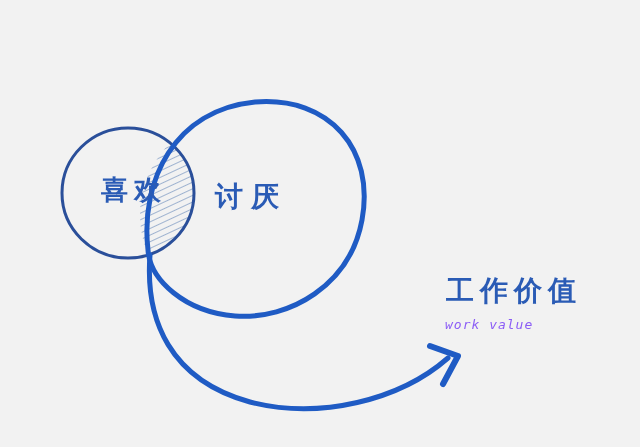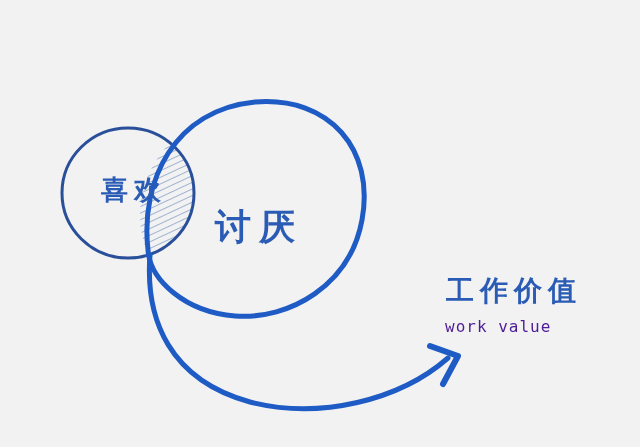--- a/index.html
+++ b/index.html
@@ -5,26 +5,26 @@
     html, body { margin: 0; padding: 0; }
     body {
       width: 640px; height: 447px; overflow: hidden;
       background: #f2f2f2;
       position: relative;
       font-family: "DejaVu Sans", sans-serif;
     }
     #canvas { position: absolute; left: 0; top: 0; width: 640px; height: 447px; }
     .label { position: absolute; color: #2a5bb5; font-weight: bold; letter-spacing: 2px; white-space: nowrap; }
     #like-label { left: 60px; top: 172px; font-size: 27px; letter-spacing: 6px; margin-left: 41px; }
-    #dislike-label { left: 215px; top: 203px; font-size: 36px; letter-spacing: 8px; }
+    #dislike-label { left: 215px; top: 178px; font-size: 28px; letter-spacing: 8px; }
     #work-value-cn { left: 418px; top: 272px; font-size: 28px; letter-spacing: 6px; margin-left: 28px; }
     #work-value-en {
       position: absolute; left: 445px; top: 317px;
-      font-family: "DejaVu Sans Mono", monospace; font-size: 16px; color: #4c1d95;
-      letter-spacing: 1px; font-weight: normal;
+      font-family: "DejaVu Sans Mono", monospace; font-size: 13px; color: #8b5cf6;
+      letter-spacing: 1px; font-weight: normal; font-style: italic;
     }
   </style>
 </head>
 <body>
 
 <svg id="canvas" viewBox="0 0 640 447" xmlns="http://www.w3.org/2000/svg">
   <defs>
     <pattern id="hatch" width="6" height="6" patternUnits="userSpaceOnUse" patternTransform="rotate(-25)">
       <line x1="0" y1="0" x2="6" y2="0" stroke="#9fb3d0" stroke-width="2"></line>
     </pattern>

